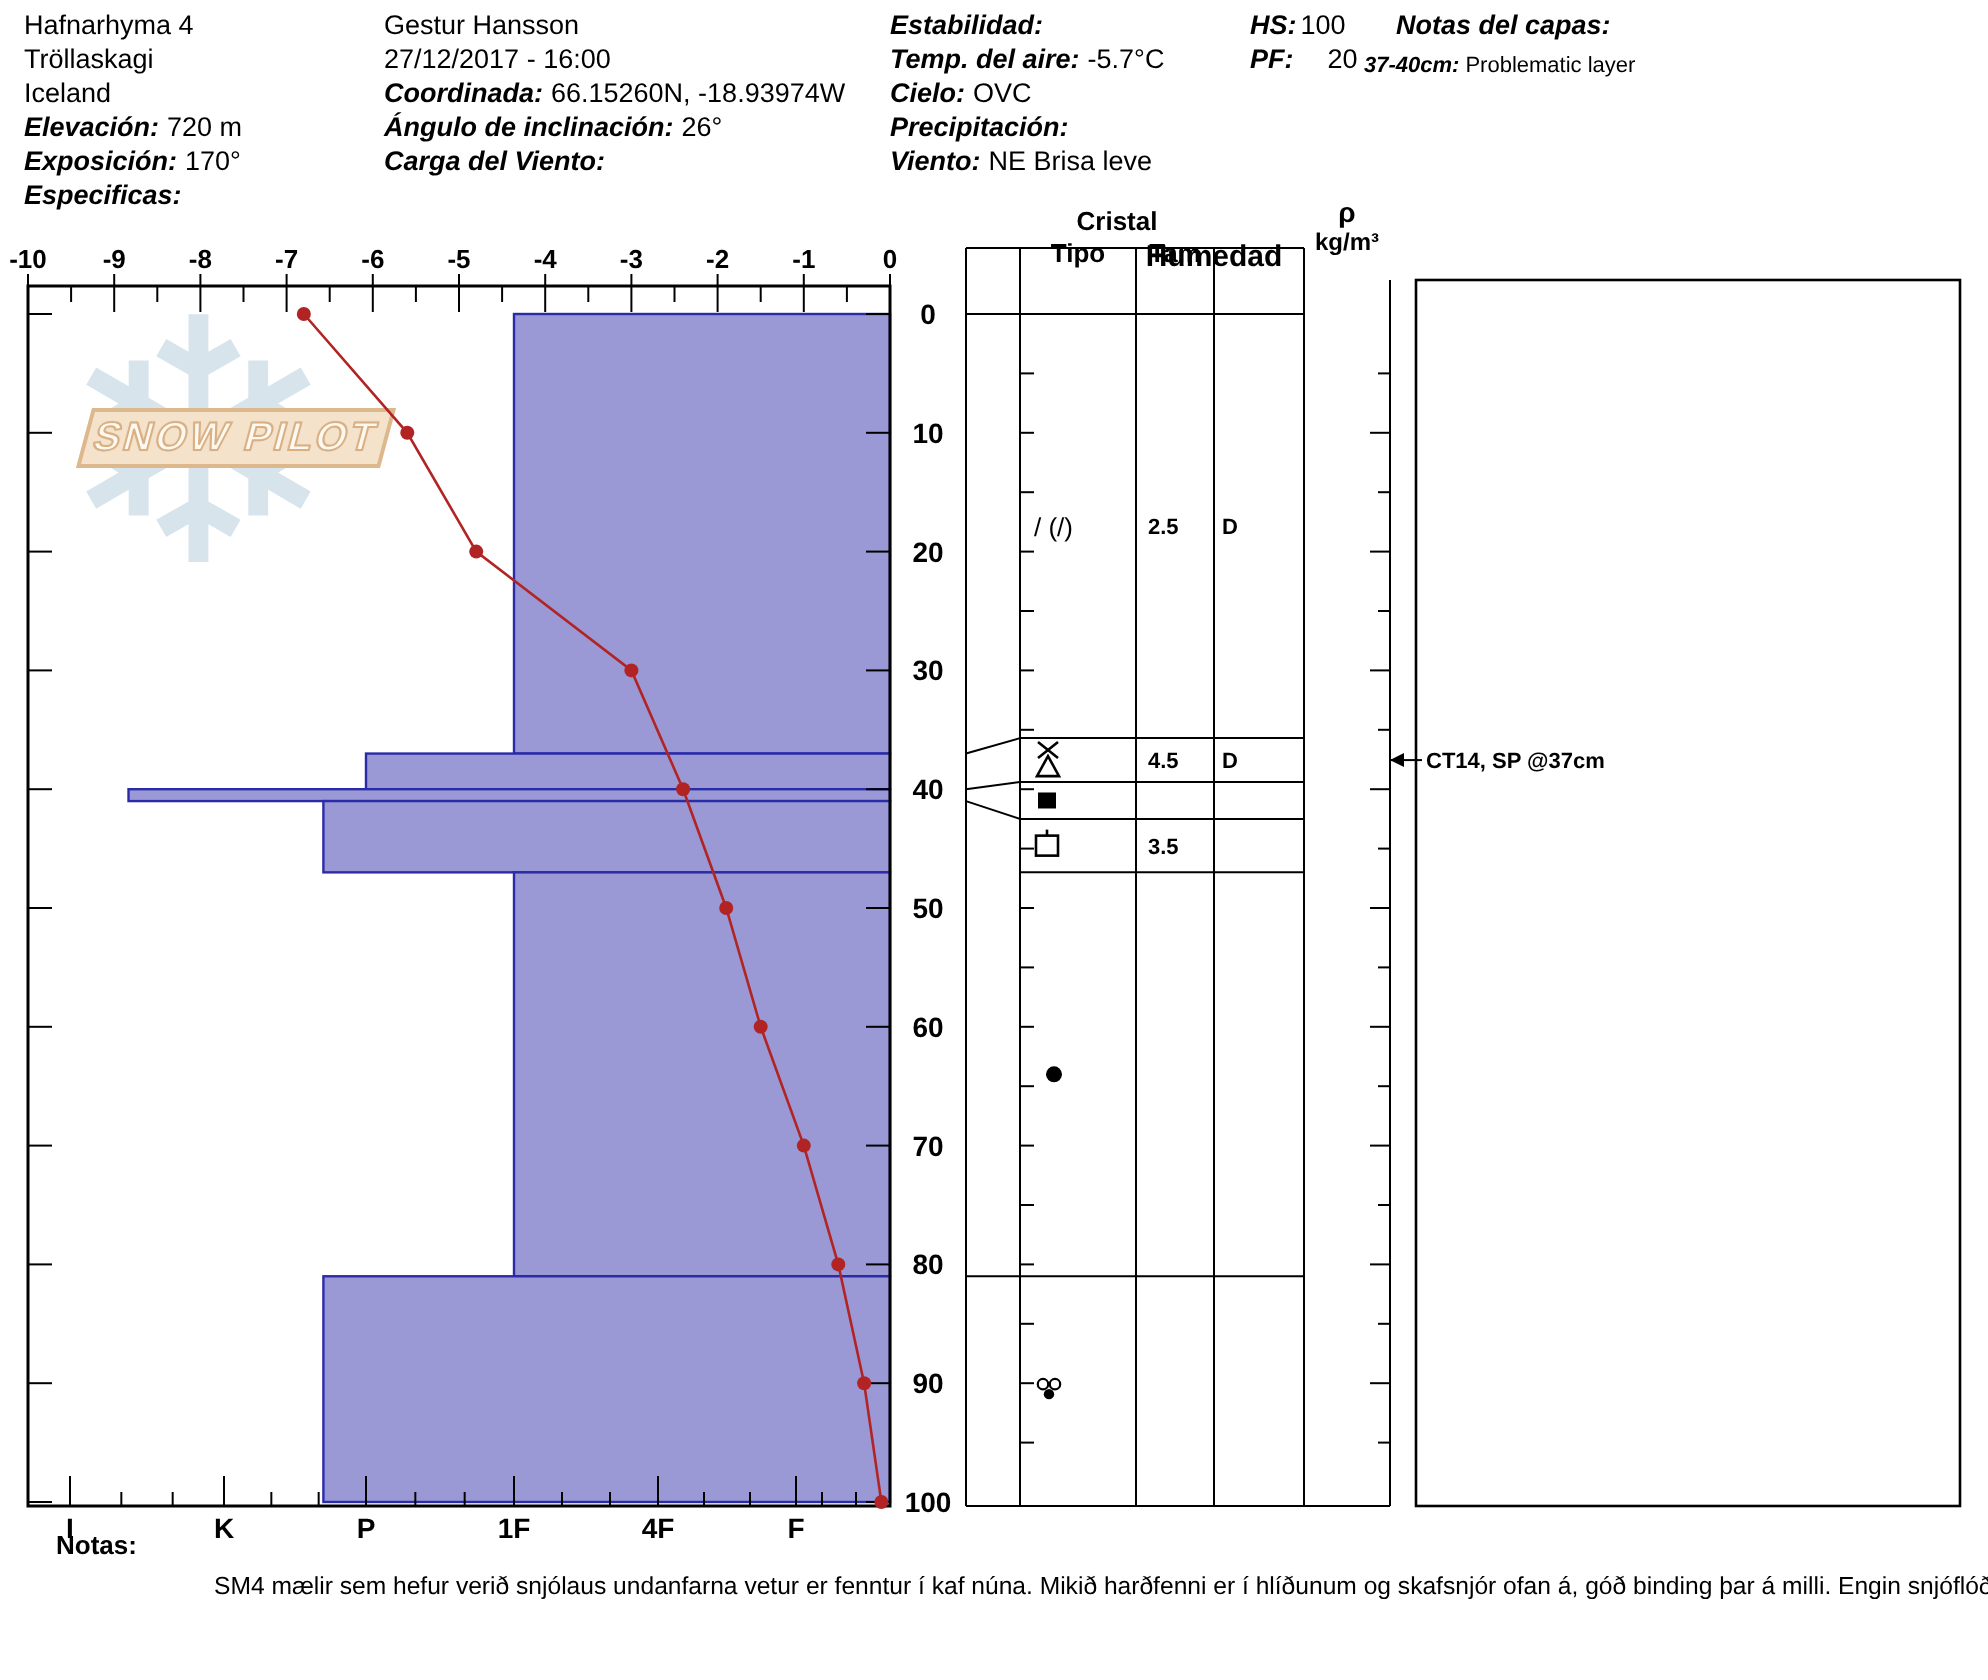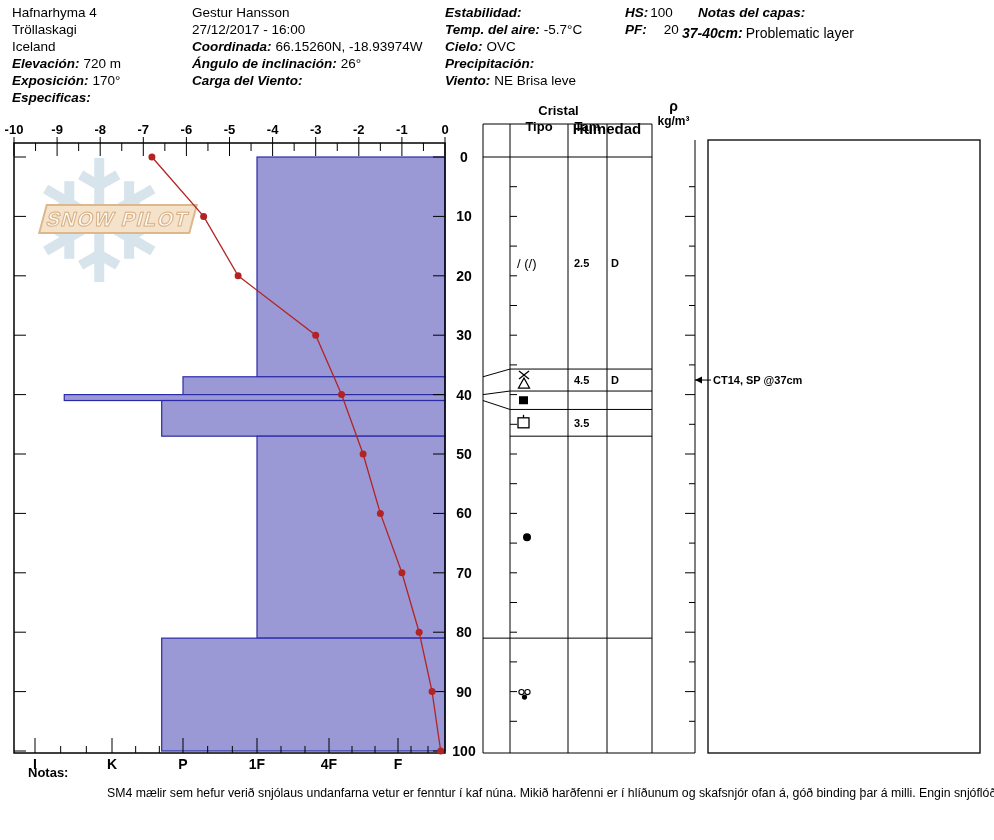--- a/index.html
+++ b/index.html
@@ -1,20 +1,20 @@
 <!DOCTYPE html>
 <html><head>
 <meta charset="utf-8">
 <style>
   html,body{margin:0;padding:0;background:#fff;}
   .page{position:relative;width:994px;height:840px;background:#fff;overflow:hidden;
         font-family:"Liberation Sans",sans-serif;color:#000;}
   .hline{position:absolute;white-space:nowrap;font-size:13.5px;line-height:17px;}
   .hline b{margin-right:4px;font-style:italic;}
-  .small{font-size:14px;}
+  .small{font-size:11px;}
   .thead{position:absolute;font-weight:bold;font-size:13px;text-align:center;}
   
   .flake{position:absolute;left:28px;top:138px;font-size:170px;line-height:1;
          color:#b9cede;opacity:.55;z-index:0;}
   .band{position:absolute;left:42px;top:204px;width:148px;height:26px;z-index:0;
         background:#f5e2cb;border:2px solid #ddb88c;transform:skewX(-15deg);
         display:flex;align-items:center;justify-content:center;}
   .band span{font-weight:bold;font-size:20px;letter-spacing:1.5px;color:#fdf8f0;
         -webkit-text-stroke:1px #d8b084;text-shadow:0 0 1px #d8b084;}
   svg{position:absolute;left:0;top:0;z-index:1;}

